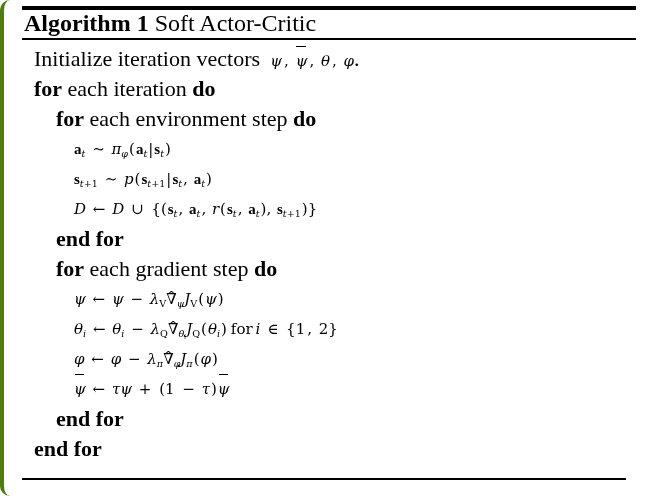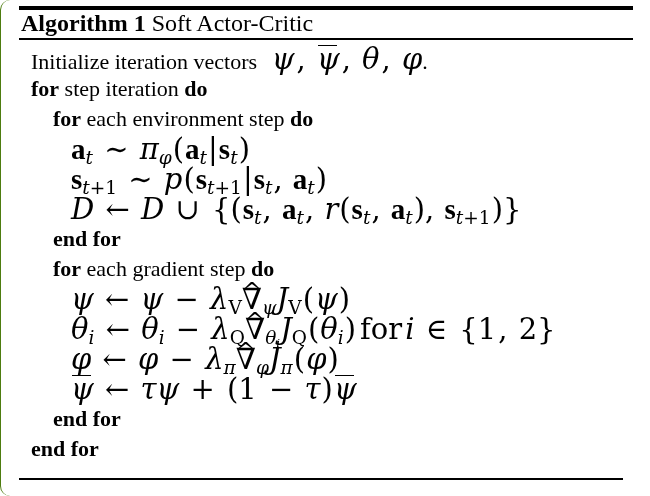--- a/index.html
+++ b/index.html
@@ -15,21 +15,21 @@
     color: #000000;
   }
 
   #algorithm-box {
     position: absolute;
     left: 0;
     top: 0;
     width: 650px;
     height: 496px;
     box-sizing: border-box;
-    border-left: 1px solid #4d7c0f;
+    border-left: 4px solid #4d7c0f;
     border-radius: 10px 10px 10px 10px;
     background: #ffffff;
     overflow: hidden;
   }
 
   .rule-top {
     position: absolute;
     left: 18px;
     top: 6px;
     width: 614px;
@@ -85,21 +85,21 @@
   .ind1 { padding-left: 30px; }
   .ind2 { padding-left: 52px; }
   .ind3 { padding-left: 70px; }
 
   .kw { font-weight: bold; }
 
   
   .math {
     font-family: "DejaVu Serif", "Liberation Serif", serif;
     font-style: italic;
-    font-size: 29px;
+    font-size: 15px;
   }
   .mathup {
     font-style: normal;
   }
   .vec {
     font-weight: bold;
     font-style: normal;
     font-family: "Liberation Serif", "DejaVu Serif", serif;
   }
   .cal {
@@ -164,21 +164,21 @@
 
   <div class="body-lines">
 
     <div class="line ind1">
       <span>Initialize iteration vectors</span>
       <span class="math">&nbsp;<span>ψ</span><span class="op">,</span> <span class="bar"><span>ψ</span></span><span class="op">,</span> <span>θ</span><span class="op">,</span> <span>φ</span></span><span>.</span>
     </div>
 
     <div class="line ind1">
       <span class="kw">for</span>
-      <span>step iteration</span>
+      <span>each iteration</span>
       <span class="kw">do</span>
     </div>
 
     <div class="line ind2">
       <span class="kw">for</span>
       <span>each environment step</span>
       <span class="kw">do</span>
     </div>
 
     <div class="line ind3 math">

